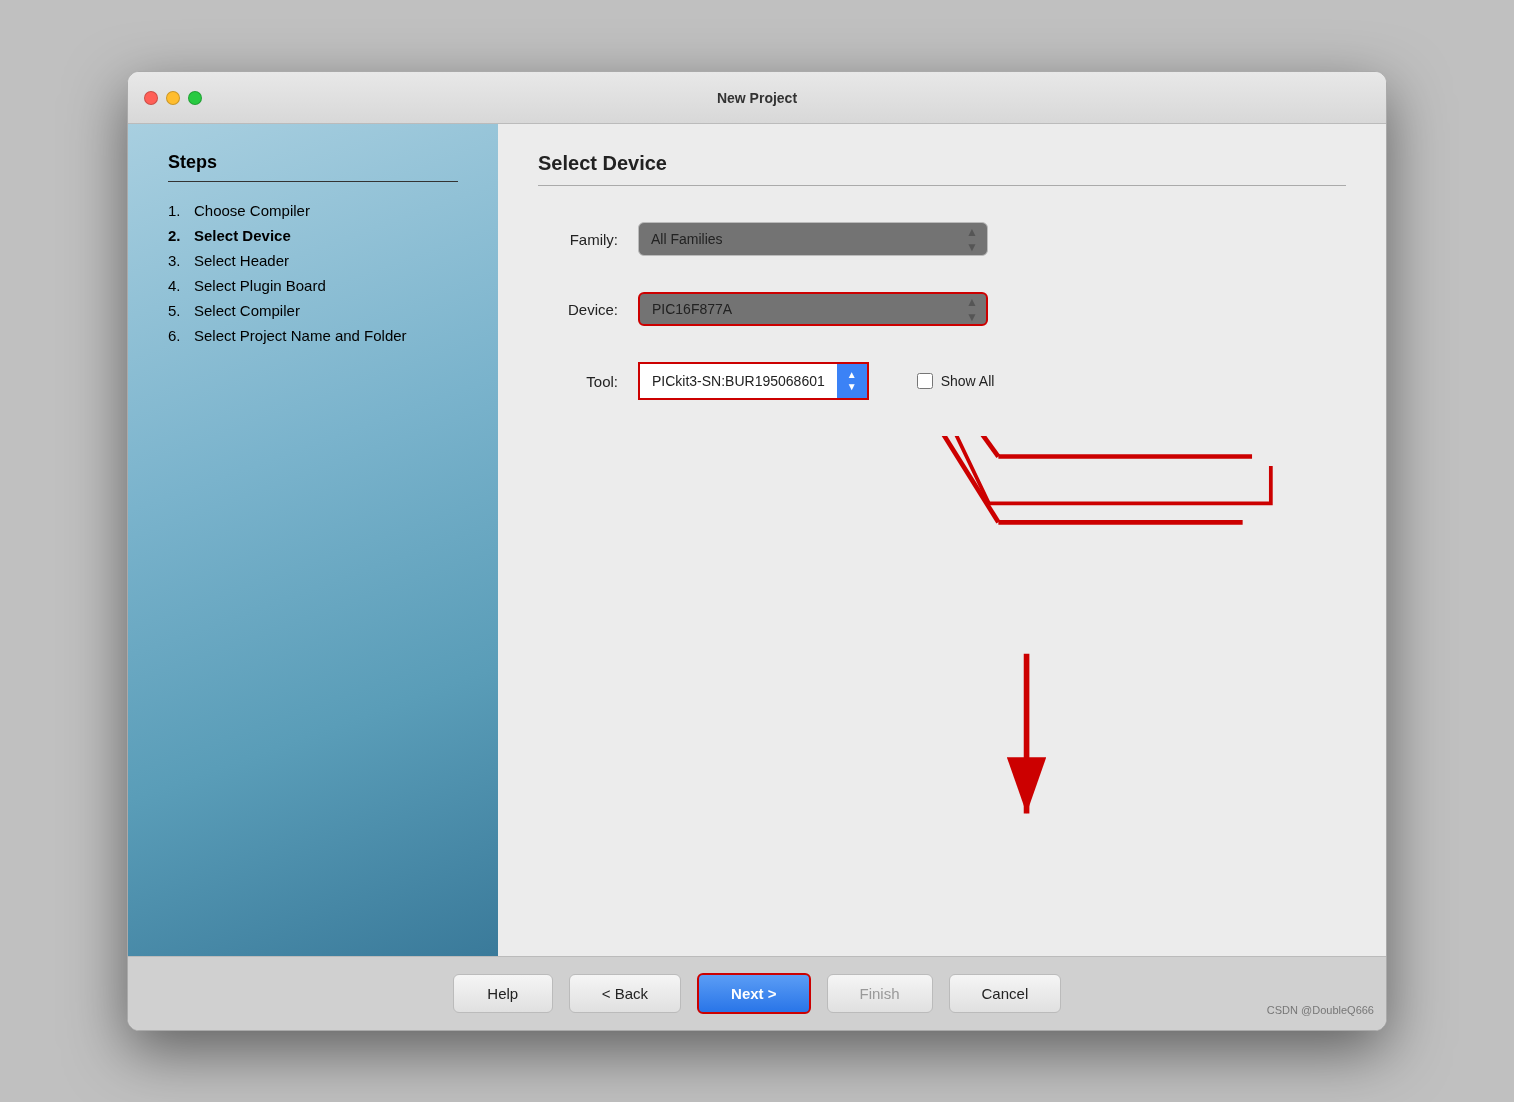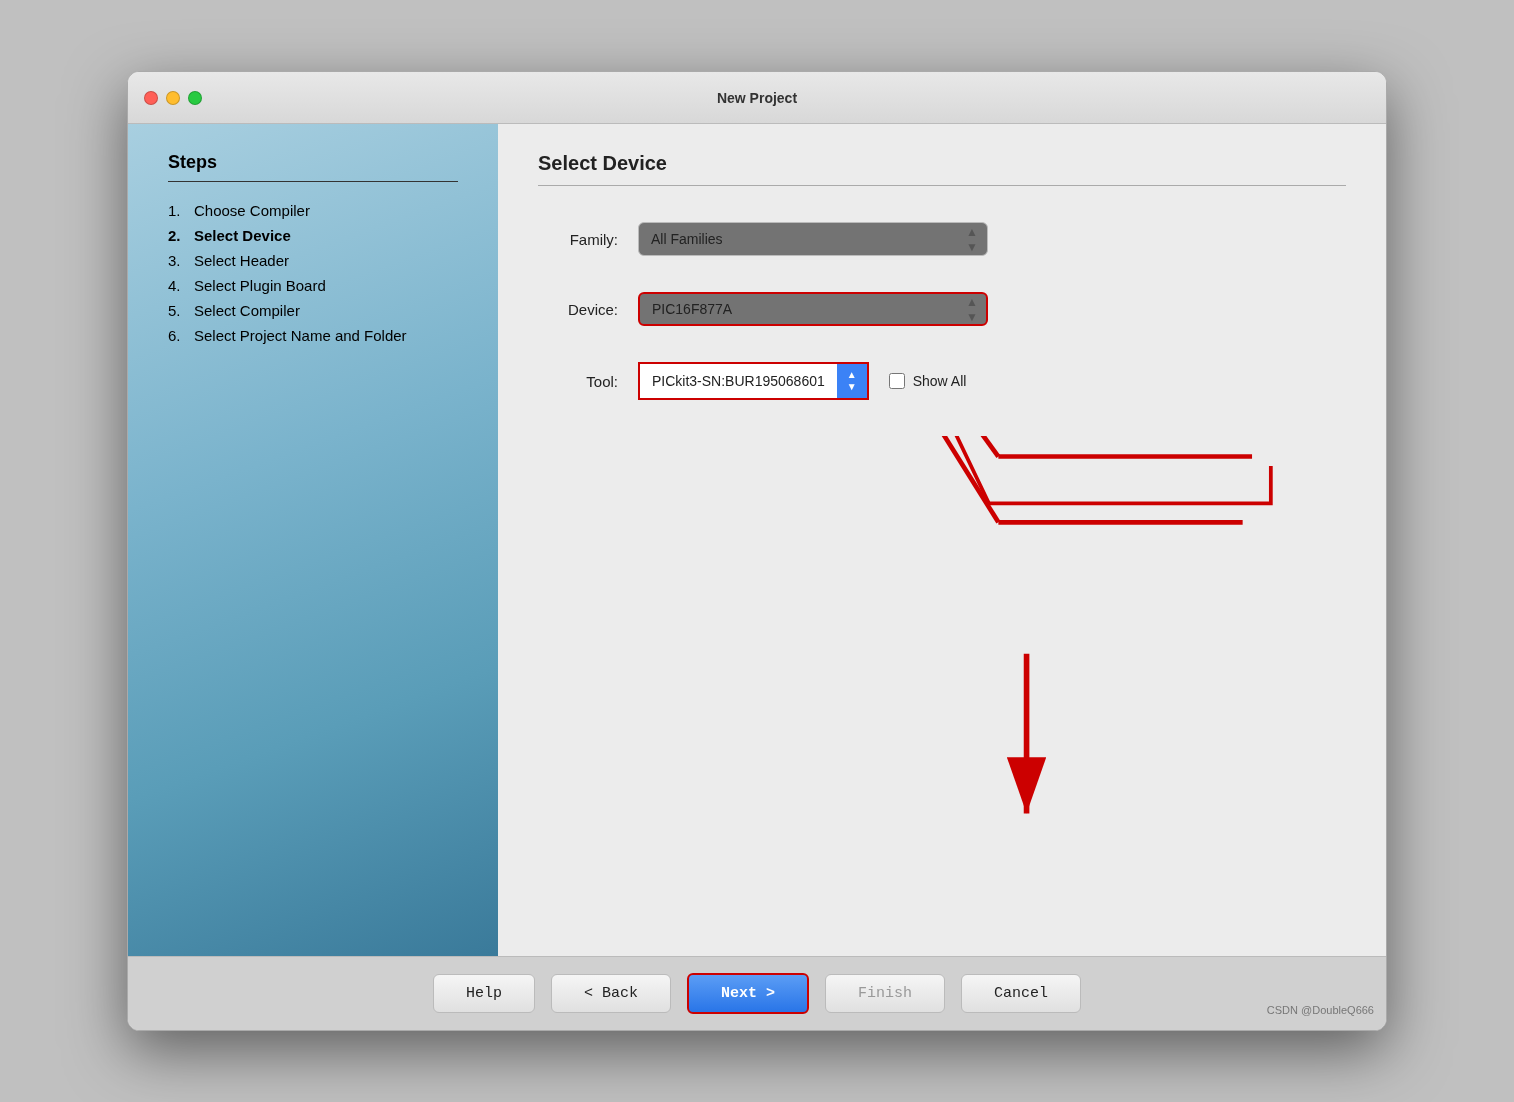--- a/index.html
+++ b/index.html
@@ -204,21 +204,21 @@
       color: #555;
       display: flex;
       flex-direction: column;
       align-items: center;
       gap: 1px;
     }
     .show-all-area {
       display: flex;
       align-items: center;
       gap: 8px;
-      margin-left: 0;
+      margin-left: 28px;
     }
     .show-all-checkbox {
       width: 16px;
       height: 16px;
     }
     .show-all-label {
       font-size: 14px;
       color: #222;
     }
     
@@ -233,21 +233,20 @@
     }
     .btn {
       padding: 10px 32px;
       font-size: 15px;
       border-radius: 6px;
       border: 1px solid #bbb;
       background: linear-gradient(180deg, #f5f5f5 0%, #e0e0e0 100%);
       color: #222;
       cursor: pointer;
       min-width: 100px;
-      font-family: Liberation Mono, monospace;
     }
     .btn-next {
       background: linear-gradient(180deg, #5b9df5 0%, #2975e8 100%);
       color: #fff;
       border: 2px solid #cc0000;
       font-weight: 600;
     }
     .btn-finish {
       color: #999;
       background: linear-gradient(180deg, #f5f5f5 0%, #e0e0e0 100%);

